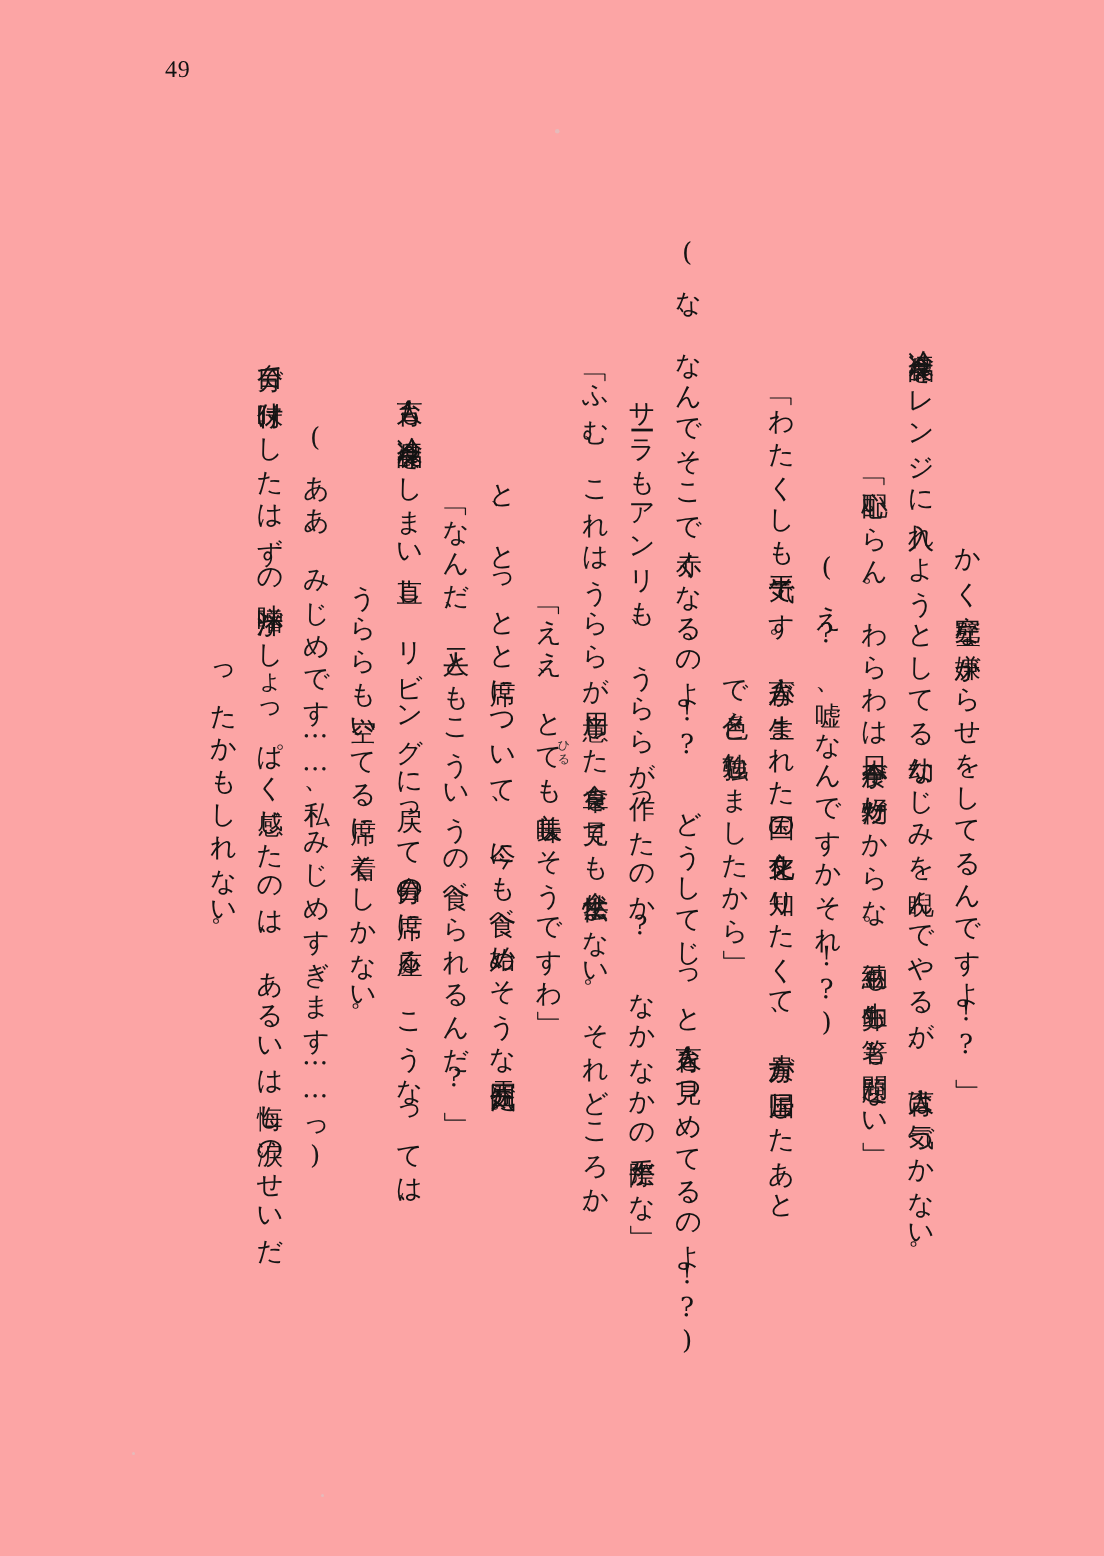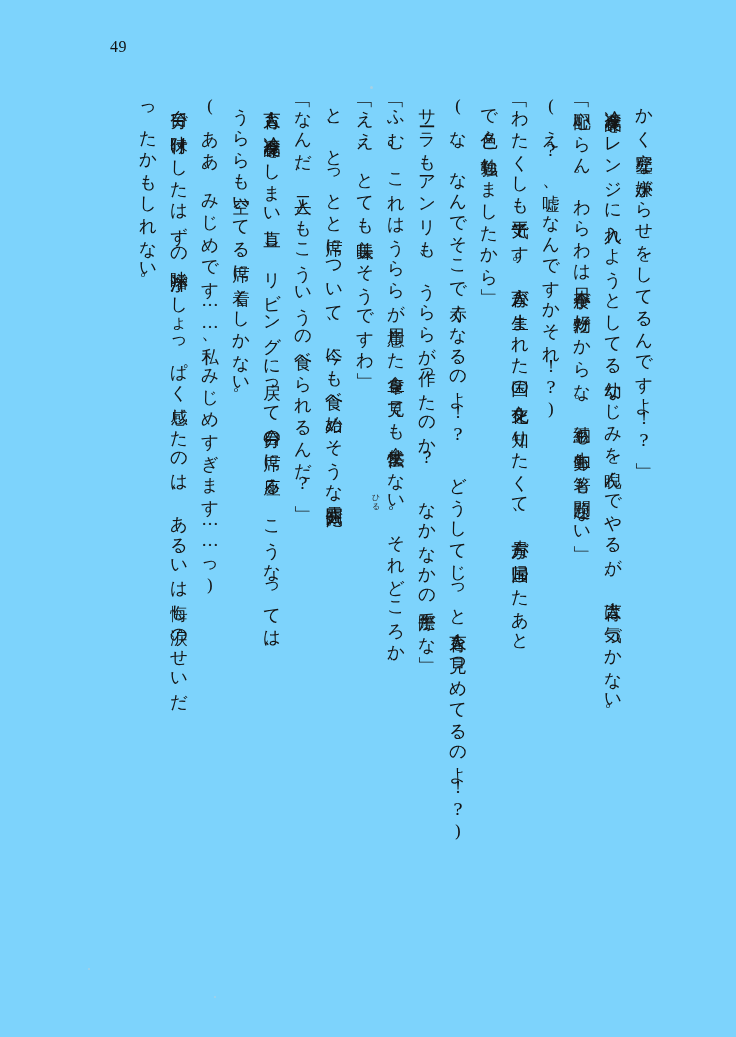--- a/index.html
+++ b/index.html
@@ -12,21 +12,22 @@
     height: 1037px;
     font-family: "DejaVu Serif", "Liberation Serif", serif;
     color: #141414;
     overflow: hidden;
     position: relative;
   }
 
   .page {
     position: absolute;
     inset: 0;
-    background: #7dd3fc;
+    background: #fca5a5;
+    text-align: center;
   }
 
   .page-number {
     position: absolute;
     top: 38px;
     left: 110px;
     font-size: 16px;
     font-family: "Liberation Serif", serif;
     color: #111;
     letter-spacing: 0.5px;

